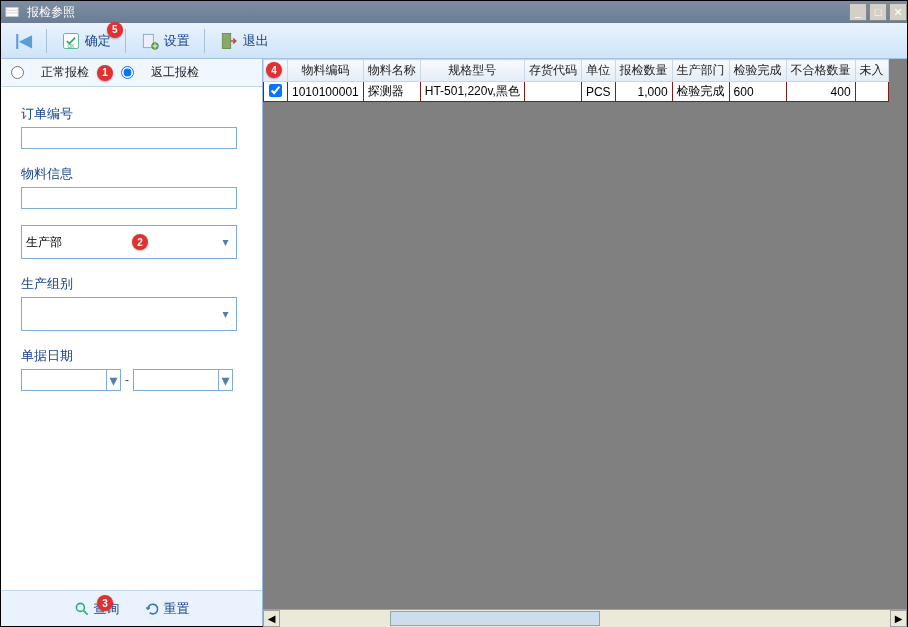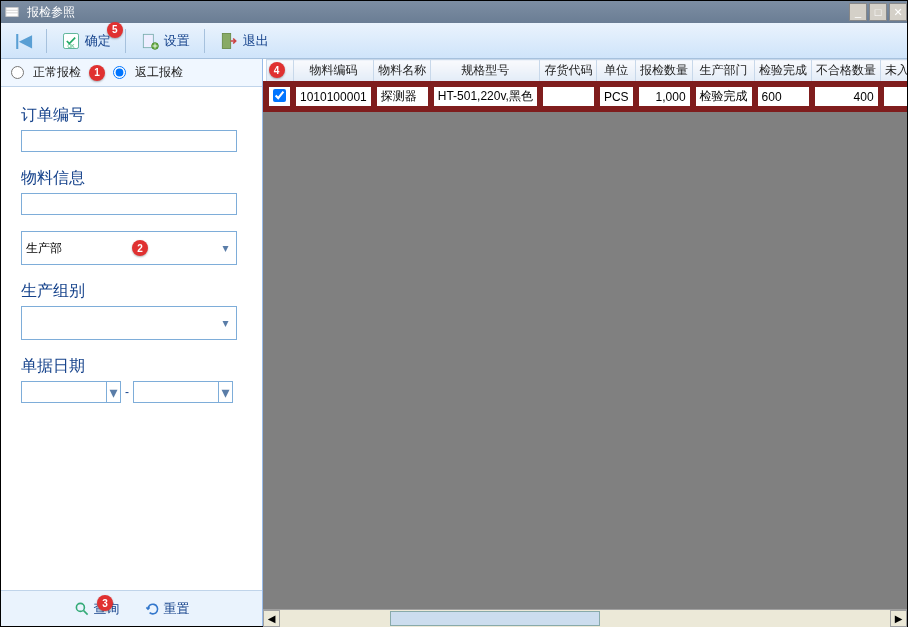--- a/index.html
+++ b/index.html
@@ -16,43 +16,43 @@
 .tb-divider { width: 1px; height: 24px; background: #a6c1dd; margin: 0 4px; }
 .tb-btn { display: flex; align-items: center; gap: 4px; padding: 3px 6px; color: #15428b; font-size: 13px; cursor: default; position: relative; }
 .tb-btn svg { width: 20px; height: 20px; }
 .prev-icon { color: #5a9fd4; font-size: 16px; font-weight: bold; }
 .marker { position: absolute; width: 16px; height: 16px; border-radius: 50%; background: #e03131; color: #fff; font-size: 10px; display: flex; align-items: center; justify-content: center; font-weight: bold; z-index: 10; box-shadow: 0 1px 2px rgba(0,0,0,0.3); }
 
 .content { flex: 1; display: flex; min-height: 0; }
 
 .sidebar { width: 262px; border-right: 1px solid #99bbe8; background: #fff; display: flex; flex-direction: column; }
 .radio-row { height: 28px; background: #f0f7ff; border-bottom: 1px solid #c0d4ea; display: flex; align-items: center; padding: 0 10px; gap: 8px; font-size: 12px; color: #222; position: relative; }
-.radio-row label { display: flex; align-items: center; gap: 9px; cursor: default; }
+.radio-row label { display: flex; align-items: center; gap: 17px; cursor: default; }
 .radio-row input[type=radio] { cursor: default; }
 
 .form-area { flex: 1; padding: 18px 20px 10px 20px; background: #fff; }
 .form-group { margin-bottom: 16px; position: relative; }
-.form-label { color: #15428b; font-size: 16px; margin-bottom: 4px; display: block; }
+.form-label { color: #15428b; font-size: 13px; margin-bottom: 4px; display: block; }
 .form-input { width: 216px; height: 22px; border: 1px solid #7eadd9; background: #fff; font-size: 12px; padding: 0 4px; }
 .form-select { width: 216px; height: 22px; border: 1px solid #7eadd9; background: #fff; display: flex; align-items: center; justify-content: space-between; padding: 16px 4px; font-size: 12px; cursor: default; }
 .sel-arrow { width: 14px; height: 100%; display: flex; align-items: center; justify-content: center; border-left: 1px solid #7eadd9; color: #5a7da8; }
 .date-row { display: flex; align-items: center; gap: 4px; }
 .date-input { width: 100px; height: 22px; border: 1px solid #7eadd9; display: flex; justify-content: flex-end; align-items: center; }
 .date-input .sel-arrow { border-left: 1px solid #7eadd9; width: 14px; height: 100%; }
 .dash { color: #15428b; font-size: 12px; }
 
 .bottom-bar { height: 36px; background: #eaf3fd; border-top: 1px solid #c0d4ea; display: flex; align-items: center; justify-content: center; gap: 24px; position: relative; }
 .bot-btn { display: flex; align-items: center; gap: 4px; color: #15428b; font-size: 13px; cursor: default; }
 .bot-btn svg { width: 16px; height: 16px; }
 
 .main { flex: 1; display: flex; flex-direction: column; background: #808080; min-width: 0; }
 .grid-wrap { flex: 1; overflow: hidden; position: relative; }
 table.grid { border-collapse: collapse; font-size: 12px; background: #fff; }
 table.grid th { background: linear-gradient(#f9fafd,#e3ecf7); border: 1px solid #c8d8ea; padding: 2px 4px; font-weight: normal; color: #222; height: 20px; white-space: nowrap; }
-table.grid td { border: 6px solid #7f1d1d; padding: 1px 4px; height: 18px; background: #fff; color: #000; white-space: nowrap; }
+table.grid td { border: 1px solid #7f1d1d; padding: 1px 4px; height: 18px; background: #fff; color: #000; white-space: nowrap; }
 .chk-col { width: 24px; text-align: center; position: relative; }
 
 .hscroll { height: 17px; background: #ece9d8; border-top: 1px solid #a0a0a0; display: flex; align-items: center; }
 .hscroll .arrow { width: 17px; height: 17px; background: #ece9d8; border: 1px solid #a0a0a0; display:flex; align-items:center; justify-content:center; font-size:10px; }
 .hscroll .track { flex: 1; height: 17px; background: #ece9d8; position: relative; }
 .hscroll .thumb { position: absolute; left: 110px; width: 210px; height: 15px; top: 1px; background: #cde; border: 1px solid #8aa; }
 </style>
 </head>
 <body>
 

